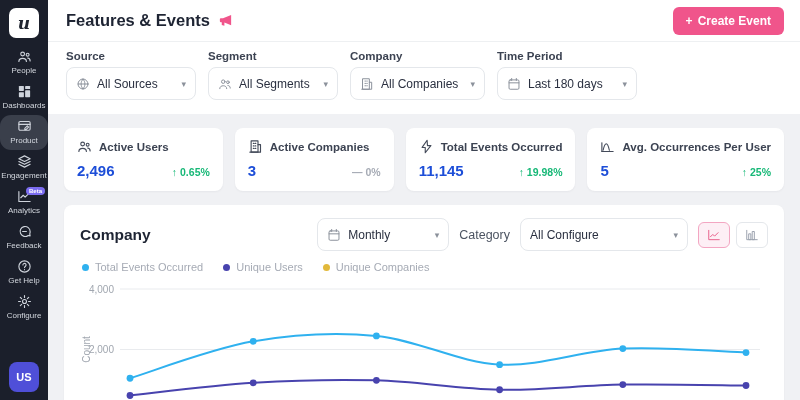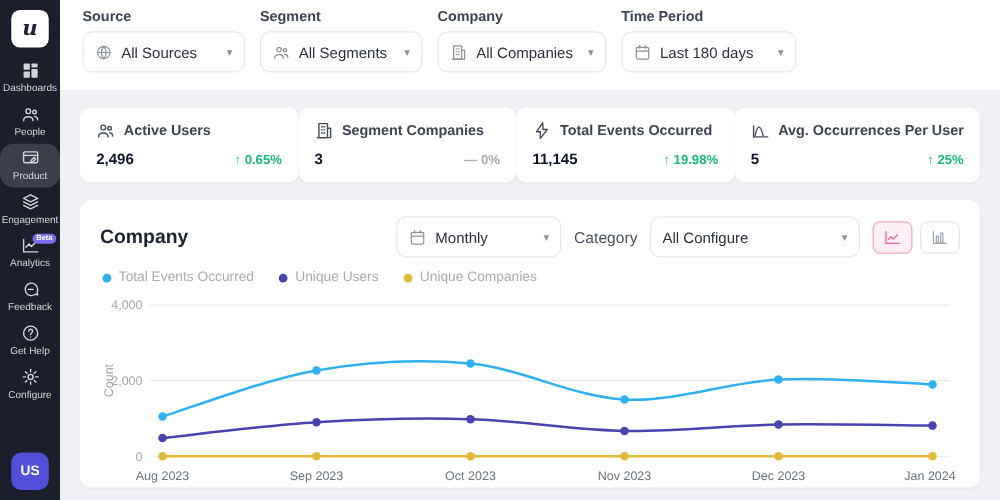--- a/index.html
+++ b/index.html
@@ -41,29 +41,29 @@
   .filter-label { font-size:11.5px; font-weight:bold; color:#3c4352; margin-bottom:5px; }
   .select { height:33px; border:1px solid #e4e7eb; border-radius:8px; background:#fff;
     display:flex; align-items:center; padding:0 9px; gap:7px; cursor:pointer; }
   .select svg { width:14px; height:14px; stroke:#8b919b; fill:none; stroke-width:1.7;
     stroke-linecap:round; stroke-linejoin:round; flex:none; }
   .select .sel-value { font-size:12px; color:#2a3040; }
   .chev { margin-left:auto; font-size:9px; color:#8b919b; }
   .w130{width:130px} .w135{width:135px} .w140{width:140px}
 
   
-  .stats-row { display:flex; padding:14px 16px 0; }
+  .stats-row { display:flex; gap:12px; padding:14px 16px 0; }
   .stat-card { flex:1 1 0; background:#fff; border-radius:8px; padding:11px 13px 12px;
     box-shadow:0 1px 2px rgba(30,36,51,.05); }
   .stat-head { display:flex; align-items:center; gap:7px; margin-bottom:8px; }
   .stat-head svg { width:15px; height:15px; stroke:#434a59; fill:none; stroke-width:1.8;
     stroke-linecap:round; stroke-linejoin:round; flex:none; }
   .stat-label { font-size:11.5px; font-weight:bold; color:#3c4352; white-space:nowrap; }
   .stat-body { display:flex; align-items:baseline; justify-content:space-between; }
-  .stat-value { font-size:12px; font-weight:bold; color:#0f172a; }
+  .stat-value { font-size:15px; font-weight:bold; color:#1d4ed8; }
   .stat-delta { font-size:10.5px; font-weight:bold; }
 
   
   .chart-card { margin:14px 16px 0; background:#fff; border-radius:8px; padding:13px 16px 0;
     box-shadow:0 1px 2px rgba(30,36,51,.05); height:230px; }
   .chart-header { display:flex; align-items:center; }
   .chart-title { font-size:15.5px; font-weight:bold; color:#1e2433; }
   .chart-controls { margin-left:auto; display:flex; align-items:center; gap:10px; }
   .w132{width:132px} .w168{width:168px}
   .cat-label { font-size:12.5px; color:#4b5361; }
@@ -84,38 +84,38 @@
   #chart-svg text { font-family:"Liberation Sans", sans-serif; }
 </style>
 </head>
 <body>
 
 <aside class="sidebar">
   <div class="logo">u</div>
 
   <div class="nav-item">
     <svg viewBox="0 0 24 24">
+      <circle cx="9" cy="8" r="3"></circle>
+        <path d="M3 20c0-3.3 2.7-5 6-5s6 1.7 6 5"></path>
+      <circle cx="17" cy="9" r="2.3"></circle>
+        <path d="M17 14.5c2.4.2 4 1.7 4 4.5"></path>
+    </svg>
+    <span class="nav-label">People</span>
+  </div>
+
+  <div class="nav-item">
+    <svg viewBox="0 0 24 24">
       <rect class="fill" x="3" y="3" width="8" height="8" rx="1"></rect>
         <rect class="fill" x="13" y="3" width="8" height="5" rx="1"></rect>
       <rect class="fill" x="3" y="13" width="8" height="8" rx="1"></rect>
         <rect class="fill" x="13" y="10" width="8" height="11" rx="1"></rect>
     </svg>
     <span class="nav-label">Dashboards</span>
   </div>
 
-  <div class="nav-item">
-    <svg viewBox="0 0 24 24">
-      <circle cx="9" cy="8" r="3"></circle>
-        <path d="M3 20c0-3.3 2.7-5 6-5s6 1.7 6 5"></path>
-      <circle cx="17" cy="9" r="2.3"></circle>
-        <path d="M17 14.5c2.4.2 4 1.7 4 4.5"></path>
-    </svg>
-    <span class="nav-label">People</span>
-  </div>
-
   <div class="nav-item active">
     <svg viewBox="0 0 24 24">
       <rect x="3" y="4" width="18" height="14" rx="2"></rect>
         <path d="M3 8.5h18"></path>
         <path d="M12.5 15l4-4 2 2-4 4h-2z"></path>
     </svg>
     <span class="nav-label">Product</span>
   </div>
 
   <div class="nav-item">
@@ -160,20 +160,32 @@
       <path d="M12 2.5v3M12 18.5v3M2.5 12h3M18.5 12h3M5.3 5.3l2.1 2.1M16.6 16.6l2.1 2.1M18.7 5.3l-2.1 2.1M7.4 16.6l-2.1 2.1"></path>
     </svg>
     <span class="nav-label">Configure</span>
   </div>
 
   <div class="avatar">US</div>
 </aside>
 
 <div class="main">
 
+  <div class="topbar">
+    <span class="page-title">Features &amp; Events</span>
+    <span class="megaphone">
+      <svg width="15" height="15" viewBox="0 0 24 24" fill="#f0558b">
+          <path d="M21 3L8 8.2H4.5A1.5 1.5 0 003 9.7v3.6a1.5 1.5 0 001.5 1.5H6v4.2l4.2 1.2v-5L21 19.5V3z"></path>
+        </svg>
+    </span>
+    <button class="create-btn">
+      <span>+</span>
+      <span>Create Event</span>
+    </button>
+  </div>
 
   <div class="filterbar">
     <div class="filter-group">
       <span class="filter-label">Source</span>
       <div class="select w130">
         <svg viewBox="0 0 24 24">
           <circle cx="12" cy="12" r="8.5"></circle>
             <path d="M3.5 12h17M12 3.5c-4.5 5-4.5 12 0 17M12 3.5c4.5 5 4.5 12 0 17"></path>
         </svg>
         <span class="sel-value">All Sources</span>
@@ -238,21 +250,21 @@
       </div>
     </div>
 
     <div class="stat-card">
       <div class="stat-head">
         <svg viewBox="0 0 24 24">
           <rect x="5" y="3" width="11" height="18"></rect>
             <path d="M16 9h4v12H3"></path>
             <path d="M8.5 7h1M11.5 7h1M8.5 11h1M11.5 11h1M8.5 15h1M11.5 15h1"></path>
         </svg>
-        <span class="stat-label">Segment Companies</span>
+        <span class="stat-label">Active Companies</span>
       </div>
       <div class="stat-body">
         <span class="stat-value">3</span>
         <span class="stat-delta" style="color: rgb(166, 171, 181);">
           <span>—</span>
           <span>0%</span>
         </span>
       </div>
     </div>
 

